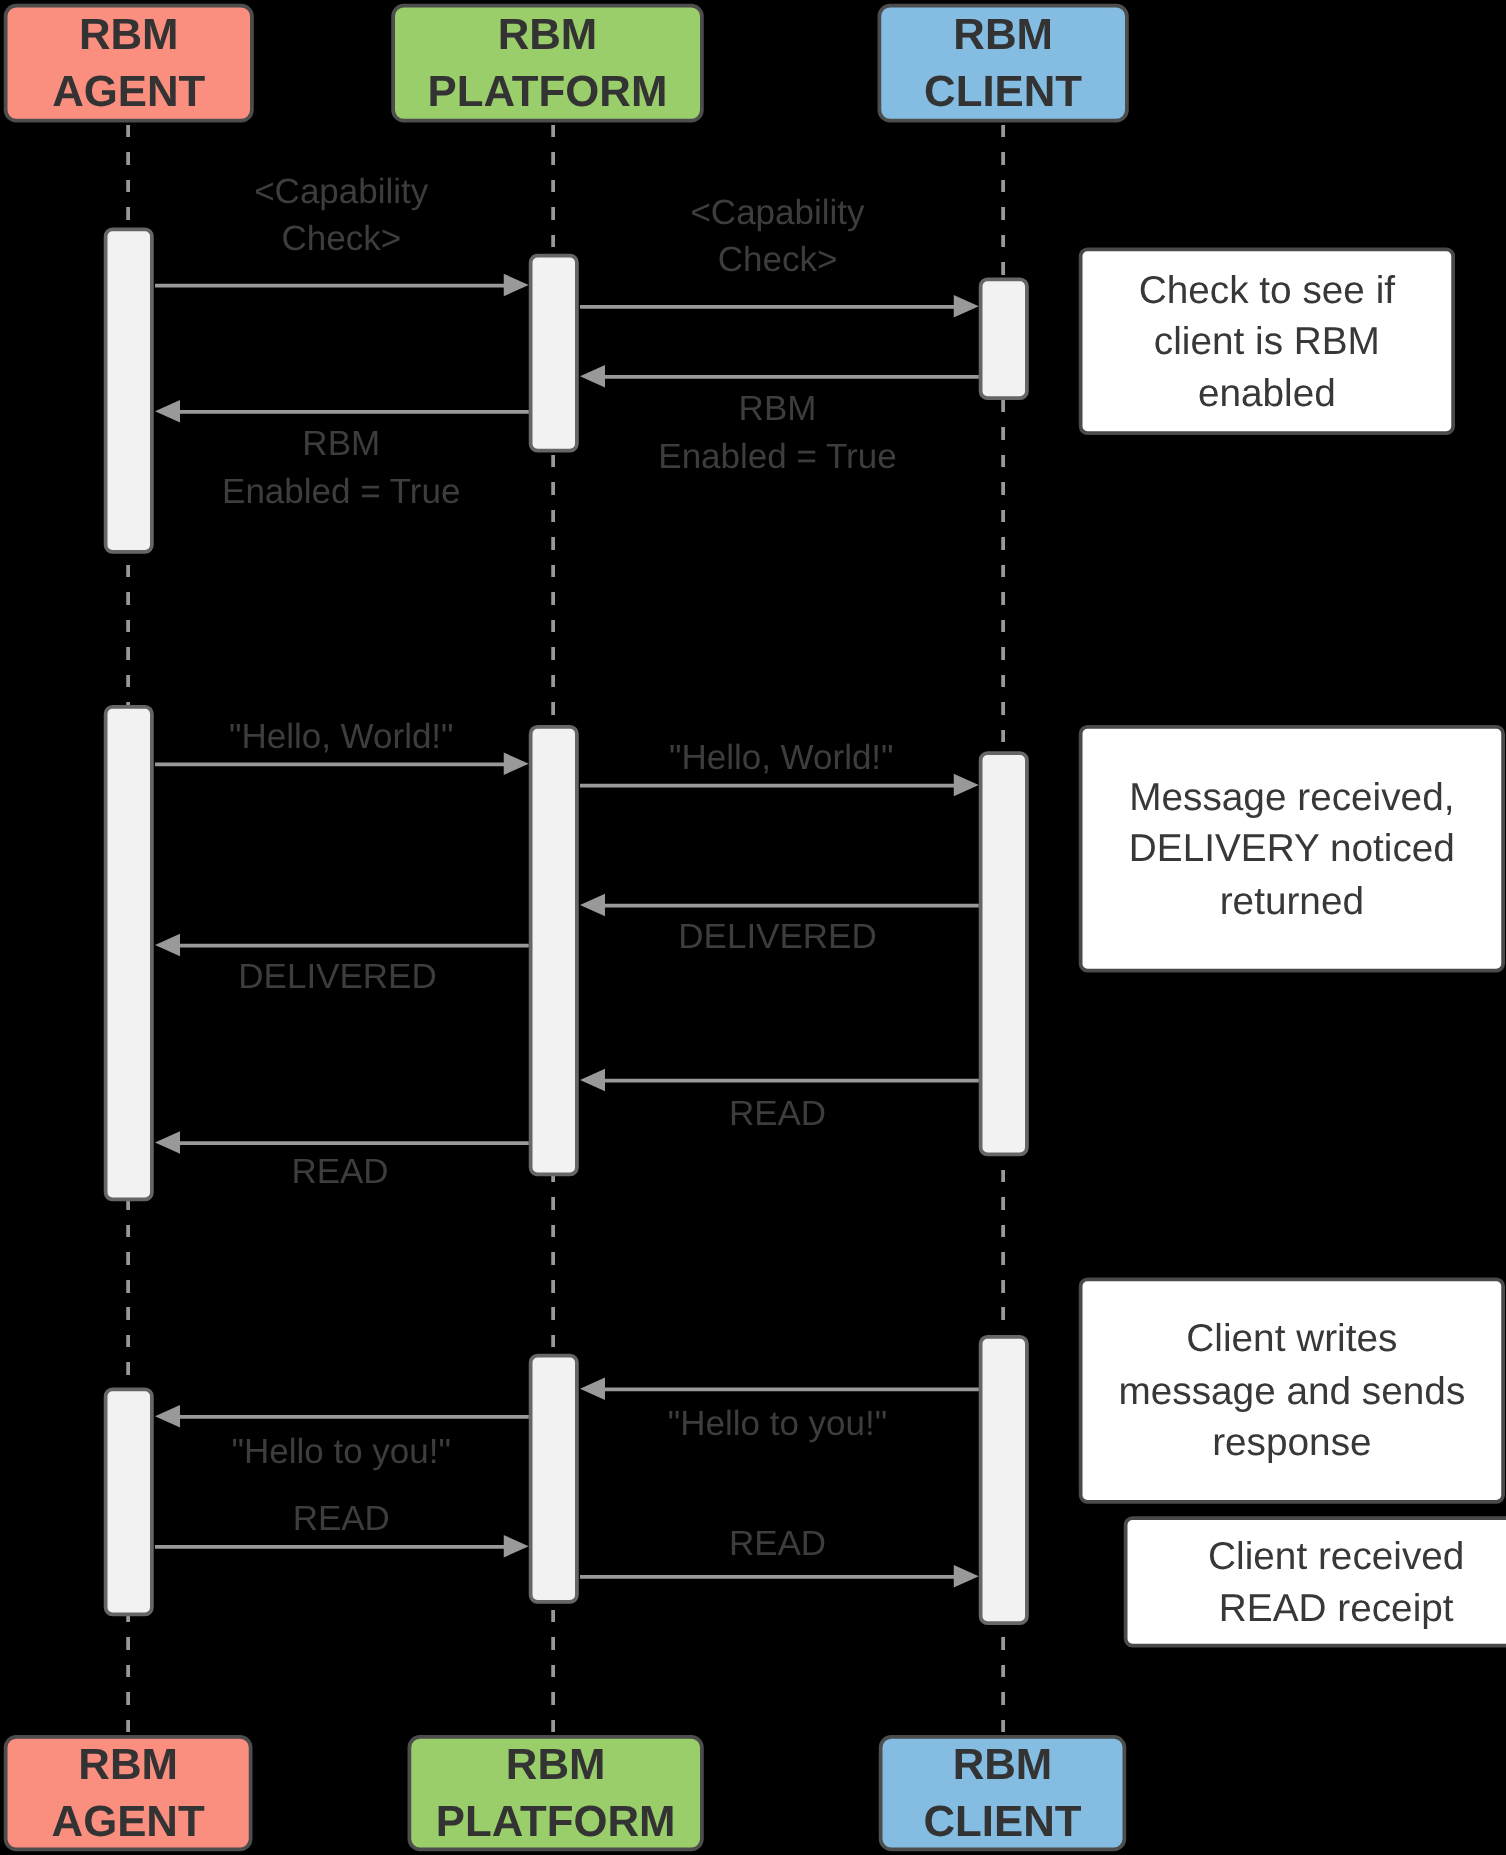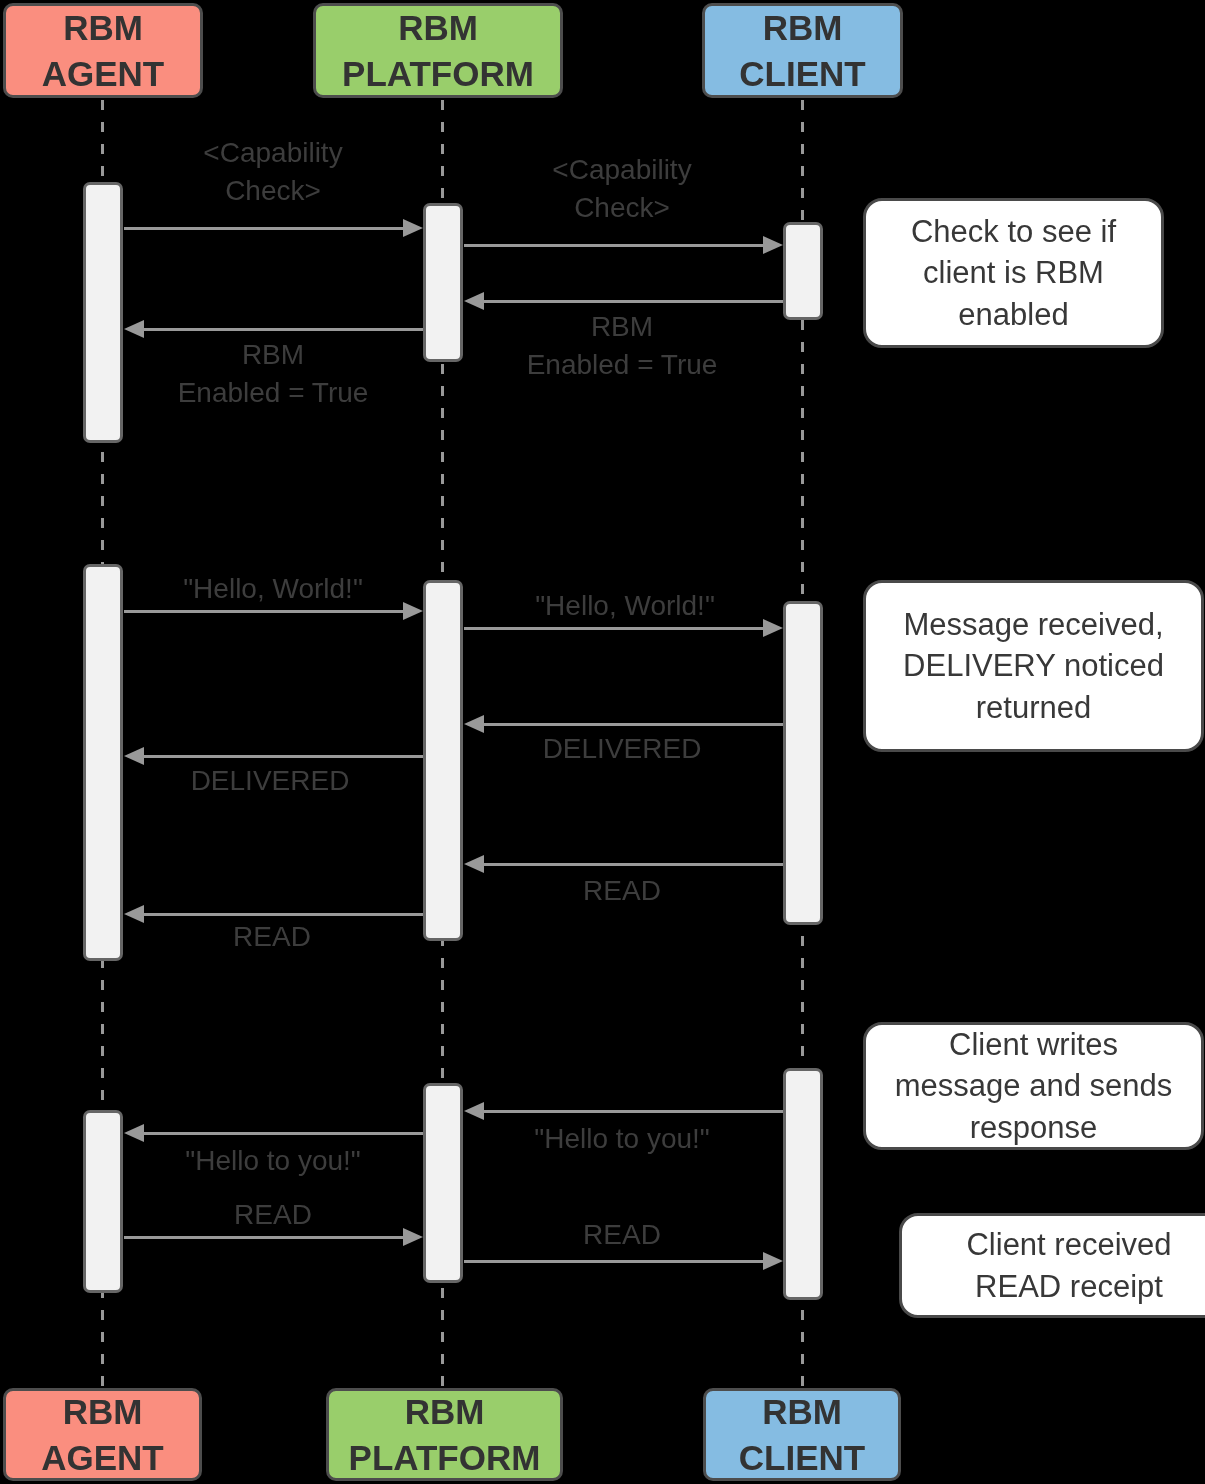--- a/index.html
+++ b/index.html
@@ -26,21 +26,21 @@
   .msg.left  .line{left:16px;right:0;}
   .msg.left  .head{left:0;border-right:20px solid #999999;}
   
   .mlabel{
     position:absolute;z-index:4;transform:translateX(-50%);
     font-size:28px;line-height:1.35;color:#3d3d3d;text-align:center;white-space:pre-line;
   }
   
   .note{
     position:absolute;z-index:4;box-sizing:border-box;
-    background:#ffffff;border:3px solid #4a4a4a;border-radius:19px;
+    background:#ffffff;border:3px solid #4a4a4a;border-radius:7px;
     display:flex;align-items:center;justify-content:center;text-align:center;
     font-size:31px;line-height:1.34;color:#383838;white-space:pre-line;
   }
   
   .actor{
     position:absolute;height:95px;box-sizing:border-box;z-index:5;
     border:3px solid #4d4d4d;border-radius:10px;
     display:flex;align-items:center;justify-content:center;text-align:center;
     font-weight:bold;font-size:35px;line-height:1.3;color:#333333;white-space:pre-line;
   }
@@ -144,24 +144,24 @@
   <div class="mlabel" style="left:622px;top:872px;">READ</div>
   <div class="mlabel" style="left:272px;top:918px;">READ</div>
   <div class="mlabel" style="left:622px;top:1120px;">"Hello to you!"</div>
   <div class="mlabel" style="left:273px;top:1142px;">"Hello to you!"</div>
   <div class="mlabel" style="left:273px;top:1196px;">READ</div>
   <div class="mlabel" style="left:622px;top:1216px;">READ</div>
 
   <div class="note" style="left:863px;top:198px;width:301px;height:150px;">Check to see if
 client is RBM
 enabled</div>
-  <div class="note" style="left:863px;top:580px;width:341px;height:172px;">Message received,
+  <div class="note" style="left:863px;top:580px;width:341px;height:198px;">Message received,
 DELIVERY noticed
 returned</div>
-  <div class="note" style="left:863px;top:1022px;width:341px;height:128px;">Client writes
+  <div class="note" style="left:863px;top:1022px;width:341px;height:181px;">Client writes
 message and sends
 response</div>
   <div class="note" style="left:863px;top:1213px;width:340px;height:105px;margin-left:36px;">Client received
 READ receipt</div>
 
   <div class="actor agent" style="left:3px;top:3px;width:200px;">RBM
 AGENT</div>
   <div class="actor platform" style="left:313px;top:3px;width:250px;">RBM
 PLATFORM</div>
   <div class="actor client" style="left:702px;top:3px;width:201px;">RBM

